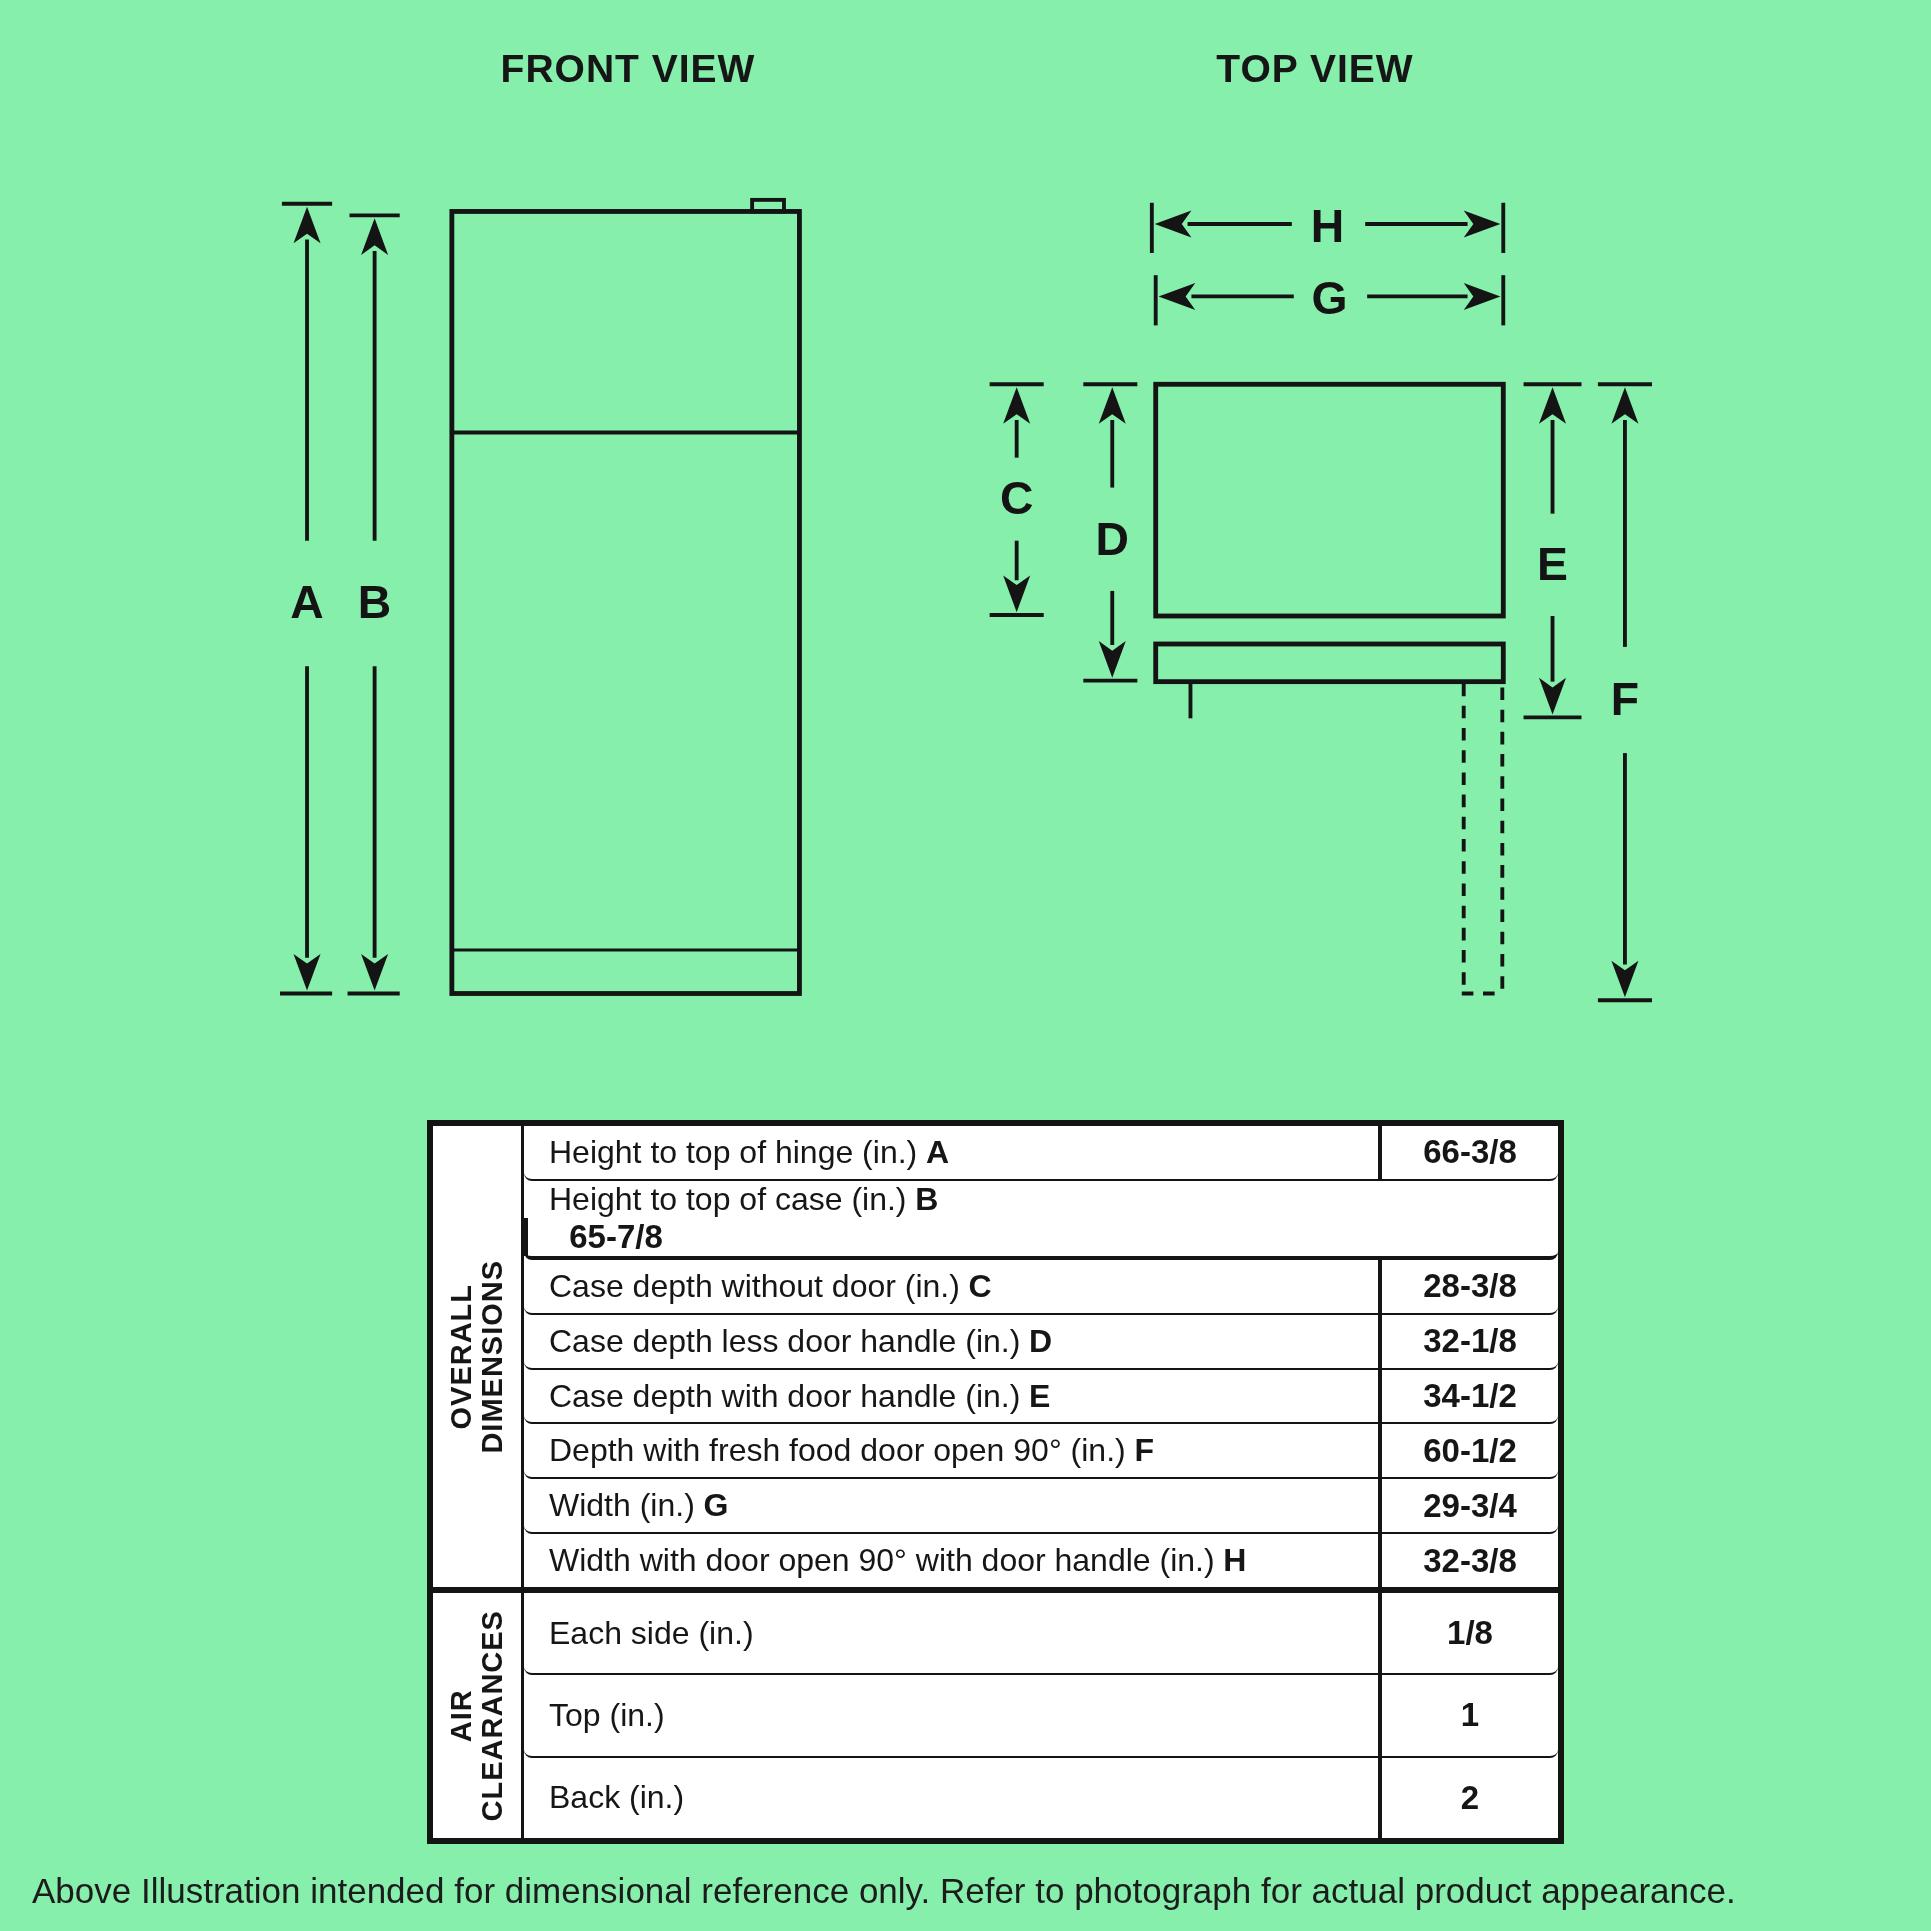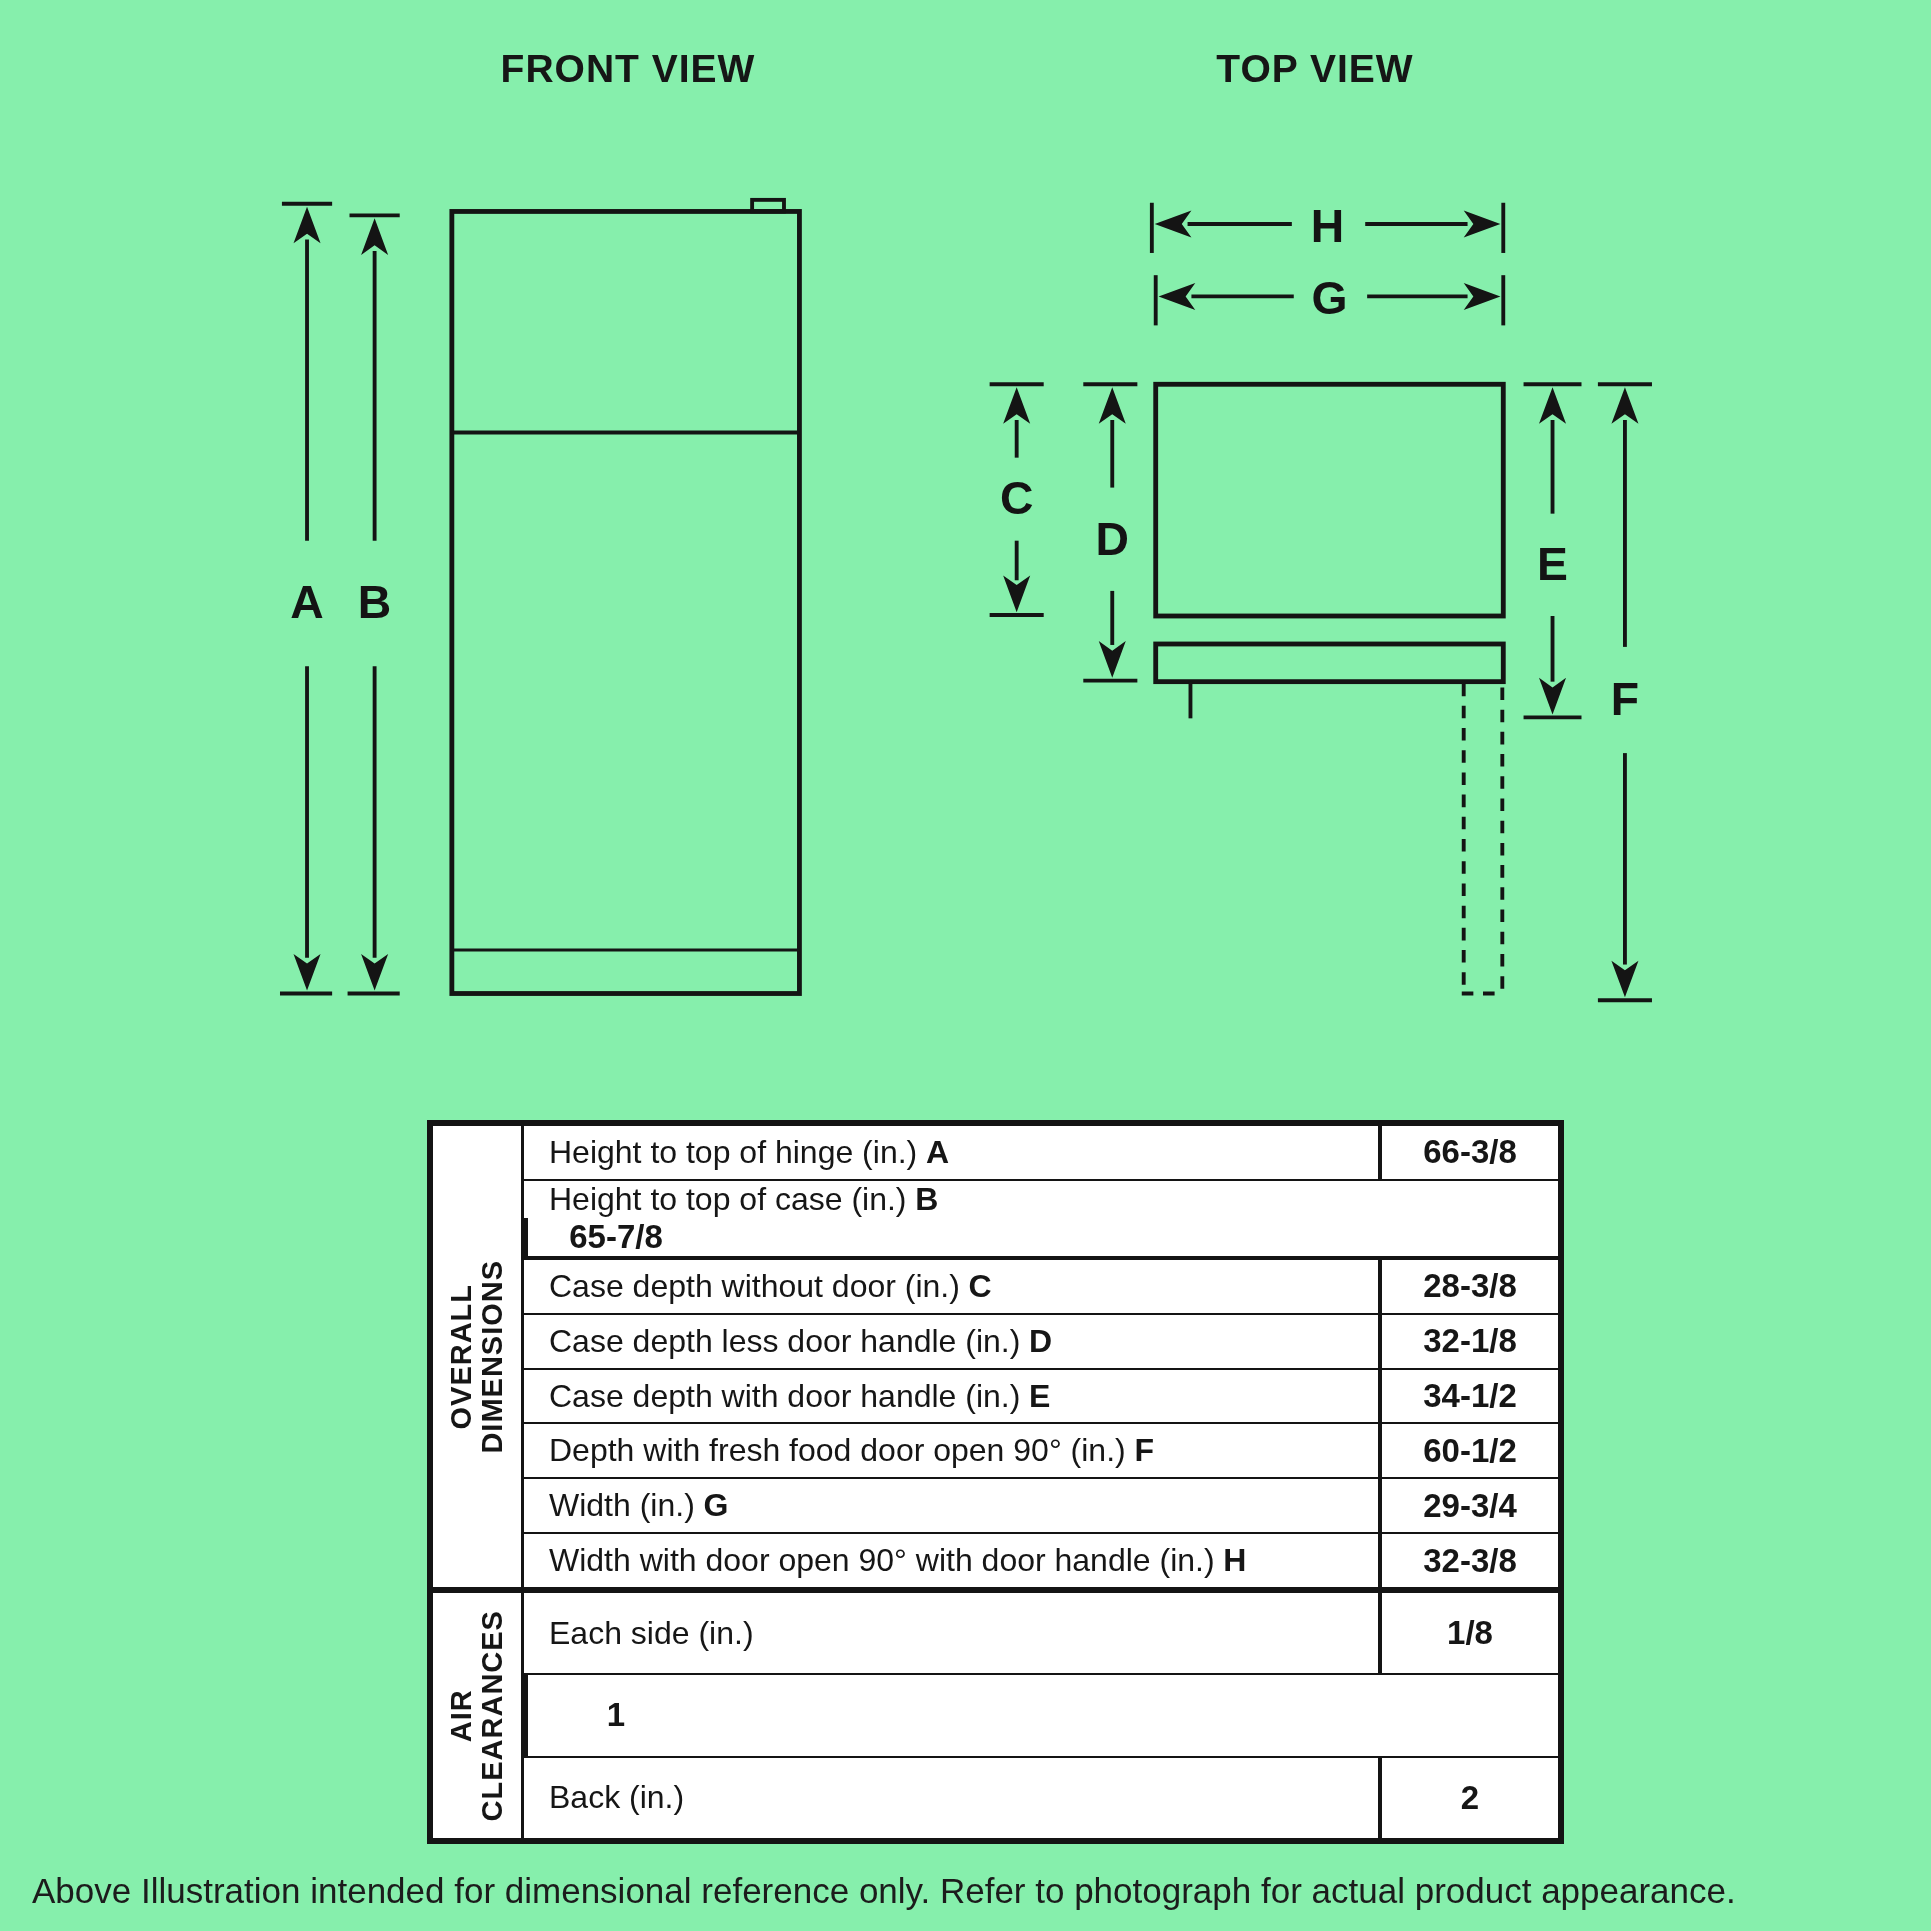--- a/index.html
+++ b/index.html
@@ -30,21 +30,21 @@
   .vhead{
     width:91px;box-sizing:border-box;border-right:3.9px solid #141414;
     display:flex;align-items:center;justify-content:center;overflow:visible;
   }
   .vhead .rot{
     transform:rotate(-90deg);font-weight:bold;font-size:29px;line-height:1.06;
     text-align:center;letter-spacing:1px;white-space:nowrap;color:#161616;
   }
   .vhead .rot span{display:block;}
   .rows{flex:1;display:flex;flex-direction:column;}
-  .row{flex:1;display:flex;border-bottom:2.9px solid #141414;box-sizing:border-box;}
+  .row{flex:1;display:flex;border-bottom:2.9px solid #141414;box-sizing:border-box;border-radius:8px;}
   .row.thick{border-bottom-width:4.8px;flex-direction:column;}
   .row:last-child{border-bottom:none;}
   .label-cell{
     flex:1;display:flex;align-items:center;padding-left:25px;
     font-size:32px;color:#161616;box-sizing:border-box;
   }
   .dim-letter{font-weight:bold;margin-left:8.7px;}
   .value-cell{
     width:180px;box-sizing:border-box;border-left:4.8px solid #141414;
     display:flex;align-items:center;justify-content:center;
@@ -241,20 +241,23 @@
         </div>
       </div>
       <div class="rows">
         <div class="row">
           <div class="label-cell">
               <span>Each side (in.)</span>
             </div>
           <div class="value-cell">1/8</div>
         </div>
         <div class="row">
+          <div class="label-cell">
+              <span>Top (in.)</span>
+            </div>
           <div class="value-cell">1</div>
         </div>
         <div class="row">
           <div class="label-cell">
               <span>Back (in.)</span>
             </div>
           <div class="value-cell">2</div>
         </div>
       </div>
     </div>

